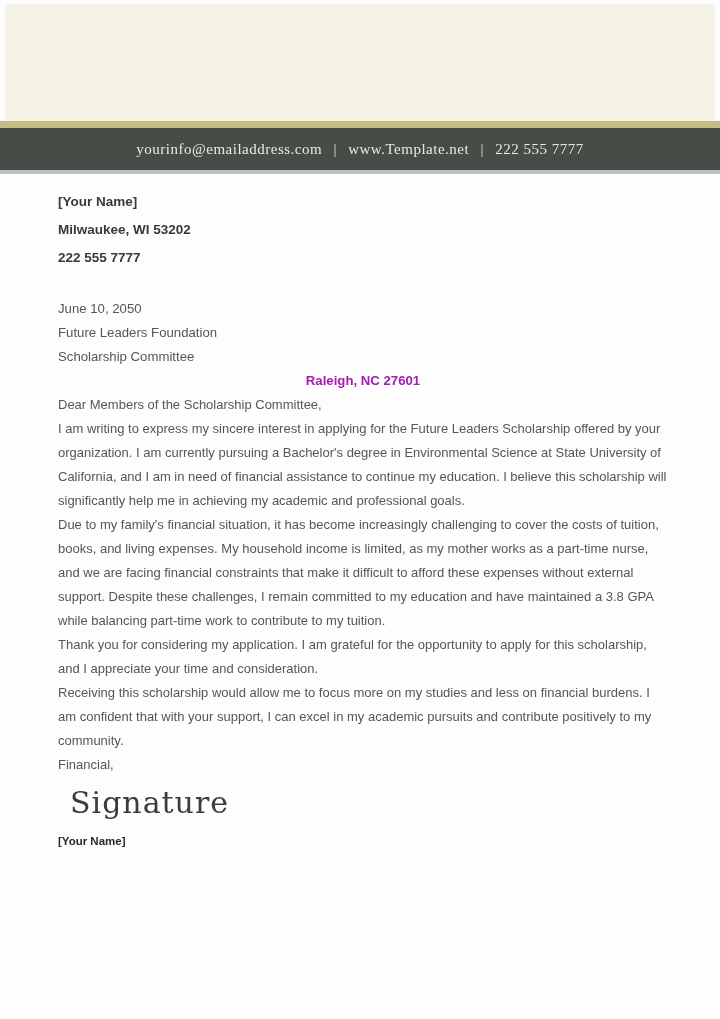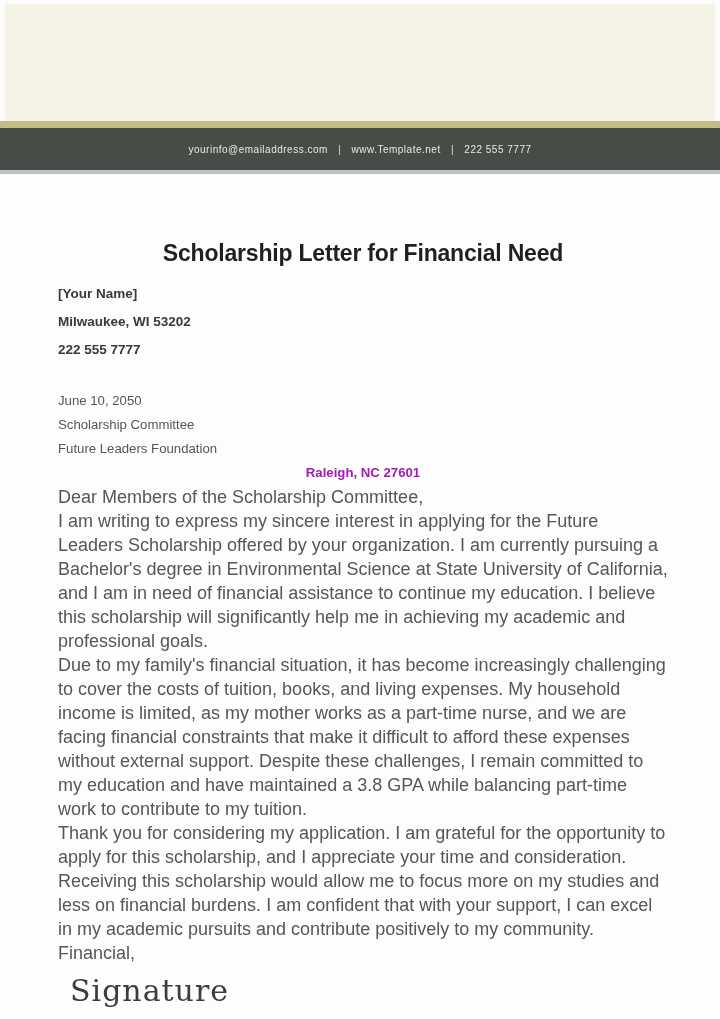--- a/index.html
+++ b/index.html
@@ -27,24 +27,25 @@
   }
   .olive-band { height: 7px; background: var(--olive); }
   .dark-band {
     height: 42px;
     background: var(--dark);
     display: flex;
     align-items: center;
     justify-content: center;
   }
   .contact-bar {
-    font-size: 10px;
+    font-size: 15px;
     letter-spacing: 0.5px;
     color: #ebe9e0;
     white-space: nowrap;
+    font-family: Liberation Serif, serif;
   }
   .contact-bar .sep { margin: 0 7px; opacity: 0.9; }
   .light-band { height: 4px; background: var(--light); }
   .letter { padding: 0 52px 0 58px; }
   .letter-title {
     margin: 66px 0 0;
     text-align: center;
     font-size: 23px;
     font-weight: 700;
     line-height: 26px;
@@ -64,21 +65,21 @@
     line-height: 24px;
     color: var(--body-text);
   }
   .meta-block .line.bold {
     font-weight: 700;
     color: #a21caf;
     text-align: center;
   }
   .body-block p {
     margin: 0;
-    font-size: 18px;
+    font-size: 13px;
     line-height: 24px;
     color: var(--body-text);
   }
   .signature-script {
     margin: 8px 0 0 12px;
     font-family: "DejaVu Serif", serif;
     font-size: 30px;
     line-height: 36px;
     color: #3c3c3c;
     letter-spacing: 1px;
@@ -106,32 +107,31 @@
       <span>www.Template.net</span>
       <span class="sep">|</span>
       <span>222 555 7777</span>
     </div>
   </div>
 
   <div class="light-band"></div>
 
   <div class="letter">
 
-    <h1 class="letter-title">Scholarship Letter for Financial Need</h1>
 
     <div class="sender-block">
       <div class="line">[Your Name]</div>
       <div class="line">Milwaukee, WI 53202</div>
       <div class="line">222 555 7777</div>
     </div>
 
     <div class="meta-block">
       <div class="line">June 10, 2050</div>
+      <div class="line">Future Leaders Foundation</div>
       <div class="line">Scholarship Committee</div>
-      <div class="line">Future Leaders Foundation</div>
       <div class="line bold">Raleigh, NC 27601</div>
     </div>
 
     <div class="body-block">
       <p>Dear Members of the Scholarship Committee,</p>
       <p>I am writing to express my sincere interest in applying for the Future Leaders Scholarship offered by your organization. I am currently pursuing a Bachelor's degree in Environmental Science at State University of California, and I am in need of financial assistance to continue my education. I believe this scholarship will significantly help me in achieving my academic and professional goals.</p>
       <p>Due to my family's financial situation, it has become increasingly challenging to cover the costs of tuition, books, and living expenses. My household income is limited, as my mother works as a part-time nurse, and we are facing financial constraints that make it difficult to afford these expenses without external support. Despite these challenges, I remain committed to my education and have maintained a 3.8 GPA while balancing part-time work to contribute to my tuition.</p>
       <p>Thank you for considering my application. I am grateful for the opportunity to apply for this scholarship, and I appreciate your time and consideration.</p>
       <p>Receiving this scholarship would allow me to focus more on my studies and less on financial burdens. I am confident that with your support, I can excel in my academic pursuits and contribute positively to my community.</p>
       <p>Financial,</p>

